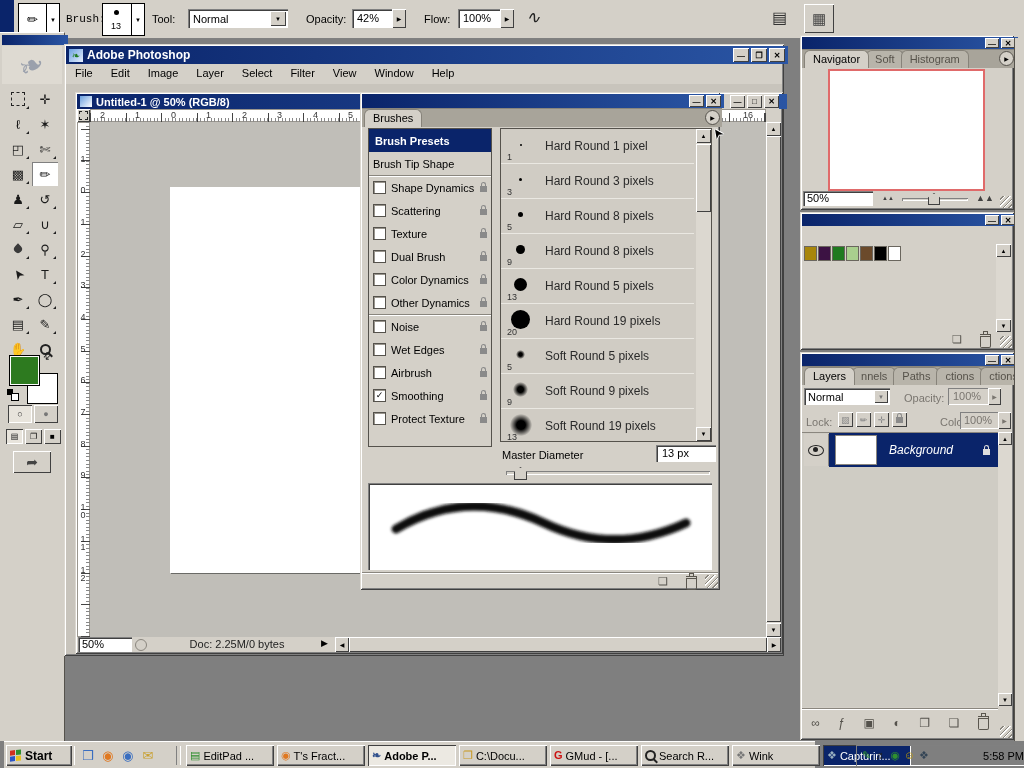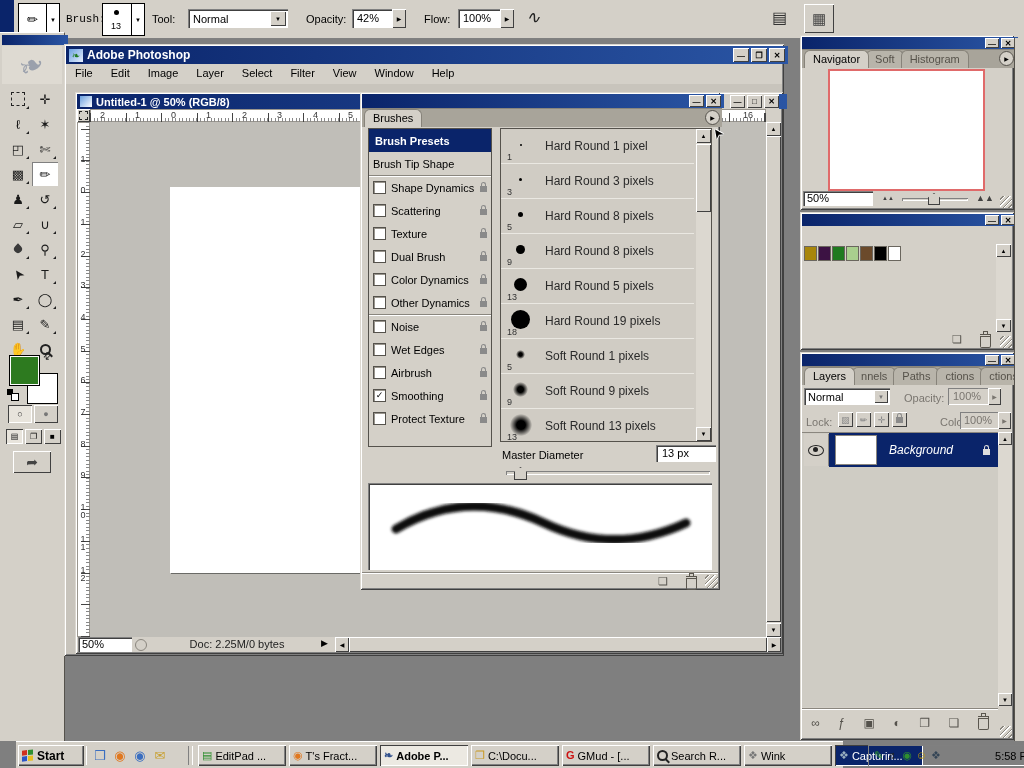--- a/index.html
+++ b/index.html
@@ -422,37 +422,37 @@
             <span class="bsize">9</span>
             <span class="bname">Hard Round 8 pixels</span>
           </div>
           <div class="brush-row">
             <span class="bdot" style="width: 13px; height: 13px; left: 13px; top: 9px;"></span>
             <span class="bsize">13</span>
             <span class="bname">Hard Round 5 pixels</span>
           </div>
           <div class="brush-row">
             <span class="bdot" style="width: 19px; height: 19px; left: 10px; top: 6px;"></span>
-            <span class="bsize">18</span>
+            <span class="bsize">20</span>
             <span class="bname">Hard Round 19 pixels</span>
           </div>
           <div class="brush-row">
             <span class="bdot soft" style="width: 9px; height: 9px; left: 15px; top: 11px;"></span>
             <span class="bsize">5</span>
-            <span class="bname">Soft Round 1 pixels</span>
+            <span class="bname">Soft Round 5 pixels</span>
           </div>
           <div class="brush-row">
             <span class="bdot soft" style="width: 15px; height: 15px; left: 12px; top: 8px;"></span>
             <span class="bsize">9</span>
             <span class="bname">Soft Round 9 pixels</span>
           </div>
           <div class="brush-row">
             <span class="bdot soft" style="width: 22px; height: 22px; left: 9px; top: 5px;"></span>
             <span class="bsize">13</span>
-            <span class="bname">Soft Round 13 pixels</span>
+            <span class="bname">Soft Round 19 pixels</span>
           </div>
         </div>
       <div class="abs scroll-track" style="right:0;top:0;width:15px;height:100%;">
         <div class="sbtn abs" style="left:0;top:0;width:15px;height:14px;">▲</div>
         <div class="abs raised1" style="left:0;top:15px;width:15px;height:68px;"></div>
         <div class="sbtn abs" style="left:0;bottom:0;width:15px;height:14px;">▼</div>
       </div>
     </div>
     <span class="abs lbl" style="left:142px;top:357px;">Master Diameter</span>
     <div class="abs sunken" style="left:296px;top:353px;width:54px;height:17px;line-height:17px;padding-left:6px;">
@@ -595,21 +595,21 @@
         <span style="font-size: 12px;">◐</span>
         <span style="font-size: 12px;">❐</span>
         <span style="font-size: 12px;">❏</span>
         <div class="trash"></div>
       </div>
     <div class="abs grip" style="right:2px;bottom:2px;width:12px;height:12px;"></div>
   </div>
 
   <div class="abs" style="left:1014px;top:38px;width:10px;height:703px;background:#d4d0c8;border-left:1px solid #55524c;"></div>
 
-  <div class="abs" id="taskbar" style="left:16px;top:741px;width:811px;height:27px;background:#d4d0c8;border-top:1px solid #fff;padding-left:16px;">
+  <div class="abs" id="taskbar" style="left:4px;top:741px;width:811px;height:27px;background:#d4d0c8;border-top:1px solid #fff;">
     <div class="abs raised flex" style="left:2px;top:3px;width:58px;height:21px;padding:0 4px;gap:3px;font-weight:bold;font-size:12px;">
       <span class="flag">
         <i style="background:#d03020;"></i>
           <i style="background:#2f8f2f;"></i>
           <i style="background:#2a55c8;"></i>
           <i style="background:#e8c020;"></i>
       </span>
       <span>Start</span>
     </div>
     <div class="abs" style="left:66px;top:4px;width:3px;height:19px;border-left:1px solid #808080;border-right:1px solid #fff;"></div>

